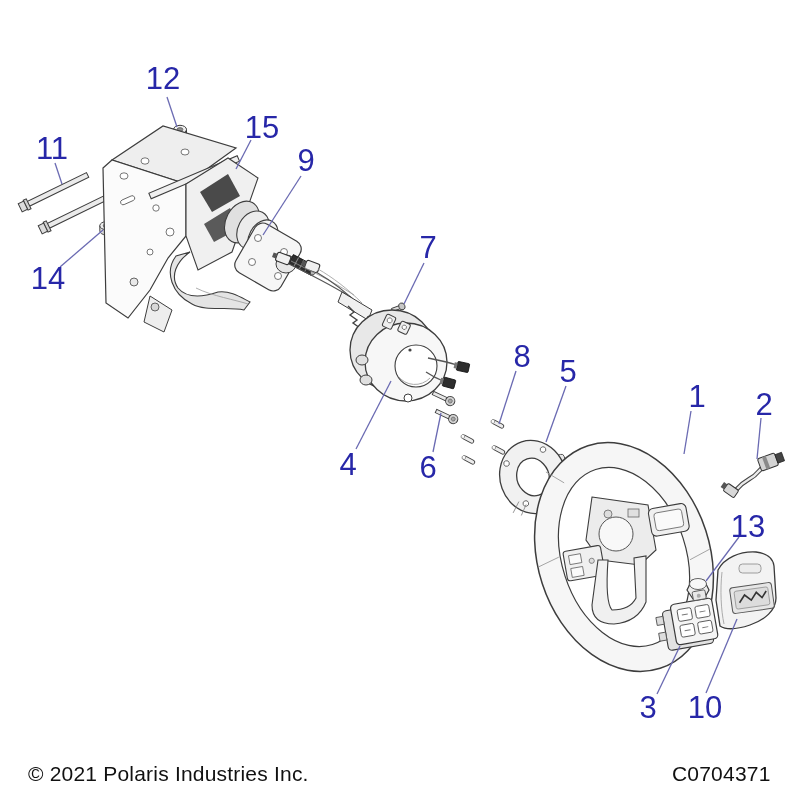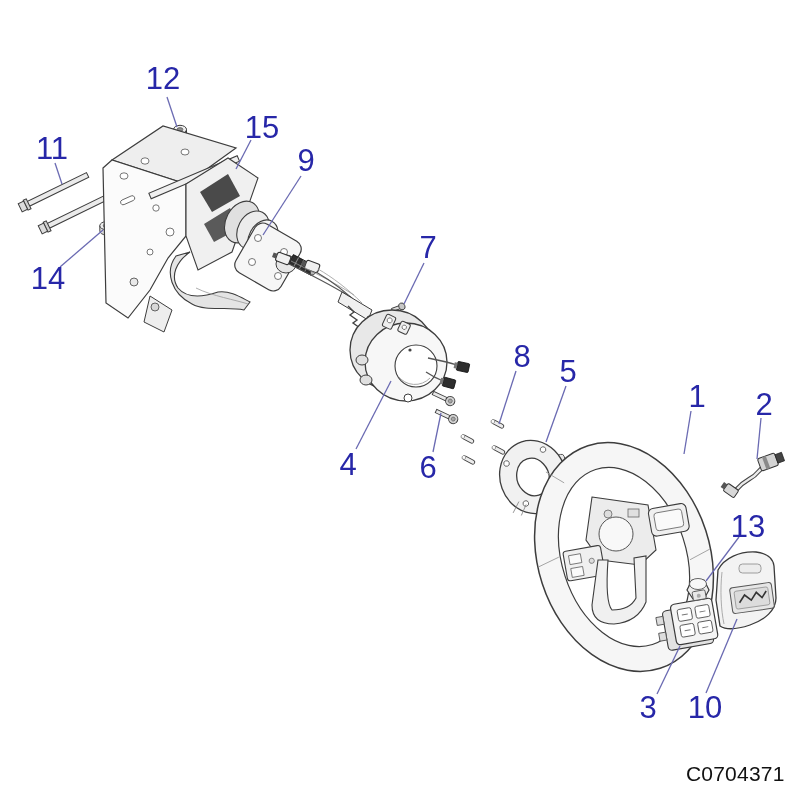--- a/index.html
+++ b/index.html
@@ -2,21 +2,21 @@
 <html><head>
 <meta charset="utf-8">
 <style>
   html,body{margin:0;padding:0;background:#ffffff;}
   .stage{position:relative;width:800px;height:800px;background:#ffffff;overflow:hidden;
          font-family:"Liberation Sans",sans-serif;}
   svg{position:absolute;left:0;top:0;}
   .callout-num{font-family:"Liberation Sans",sans-serif;font-size:31px;text-anchor:middle;}
   .footer-text{position:absolute;top:762px;font-size:21px;color:#111;letter-spacing:0.2px;}
   #copyright{left:28px;}
-  #partnum{left:686px;}
+  #partnum{left:672px;}
 </style>
 </head>
 <body>
 
 <div class="stage">
 <svg id="diagram" width="800" height="800" viewBox="0 0 800 800">
 
   <defs>
     <g id="flange-nut">
       <path d="M-6.5,-3.5 L-6.5,2 A6.5,4.2 0 0 0 6.5,2 L6.5,-3.5 Z" fill="#dedede" stroke="#3d3d3d" stroke-width="1"></path>
@@ -286,14 +286,15 @@
         <text x="163" y="89" class="callout-num" fill="#2727a8">12</text>
         <line x1="739" y1="537" x2="706" y2="581" stroke="#6a6ab2" stroke-width="1.3"></line>
         <text x="748" y="537" class="callout-num" fill="#2727a8">13</text>
         <line x1="60" y1="267" x2="103" y2="230" stroke="#6a6ab2" stroke-width="1.3"></line>
         <text x="48" y="289" class="callout-num" fill="#2727a8">14</text>
         <line x1="251" y1="140" x2="236" y2="169" stroke="#6a6ab2" stroke-width="1.3"></line>
         <text x="262" y="138" class="callout-num" fill="#2727a8">15</text>
       </g>
 </svg>
 
+<div class="footer-text" id="copyright">© 2021 Polaris Industries Inc.</div>
 <div class="footer-text" id="partnum">C0704371</div>
 </div>
 
 </body></html>

